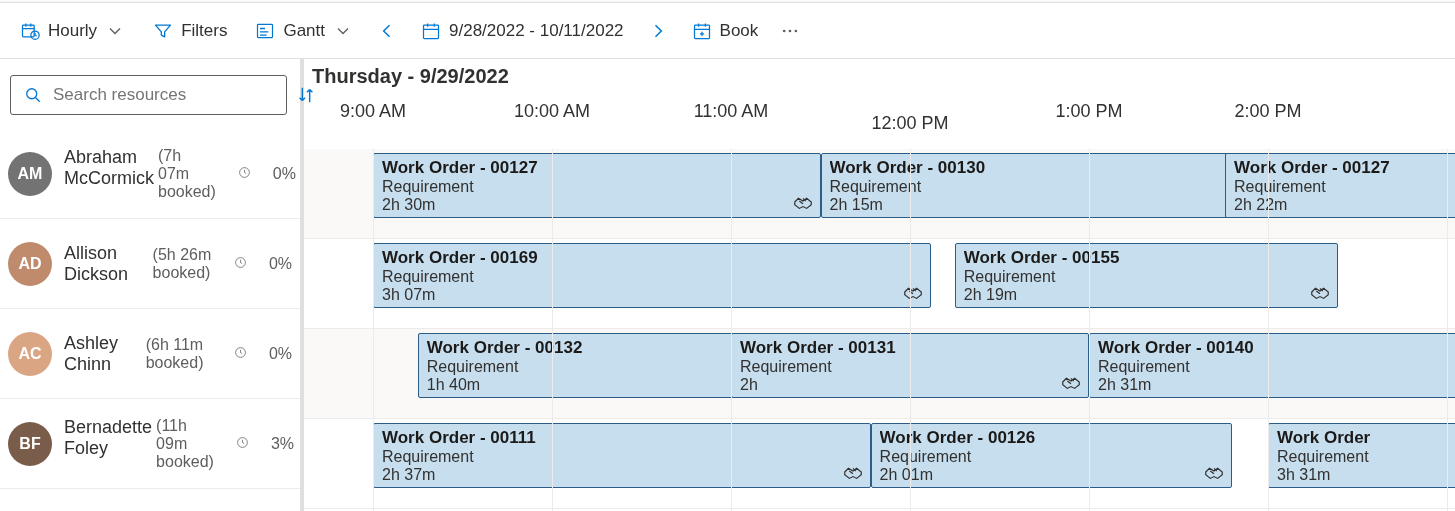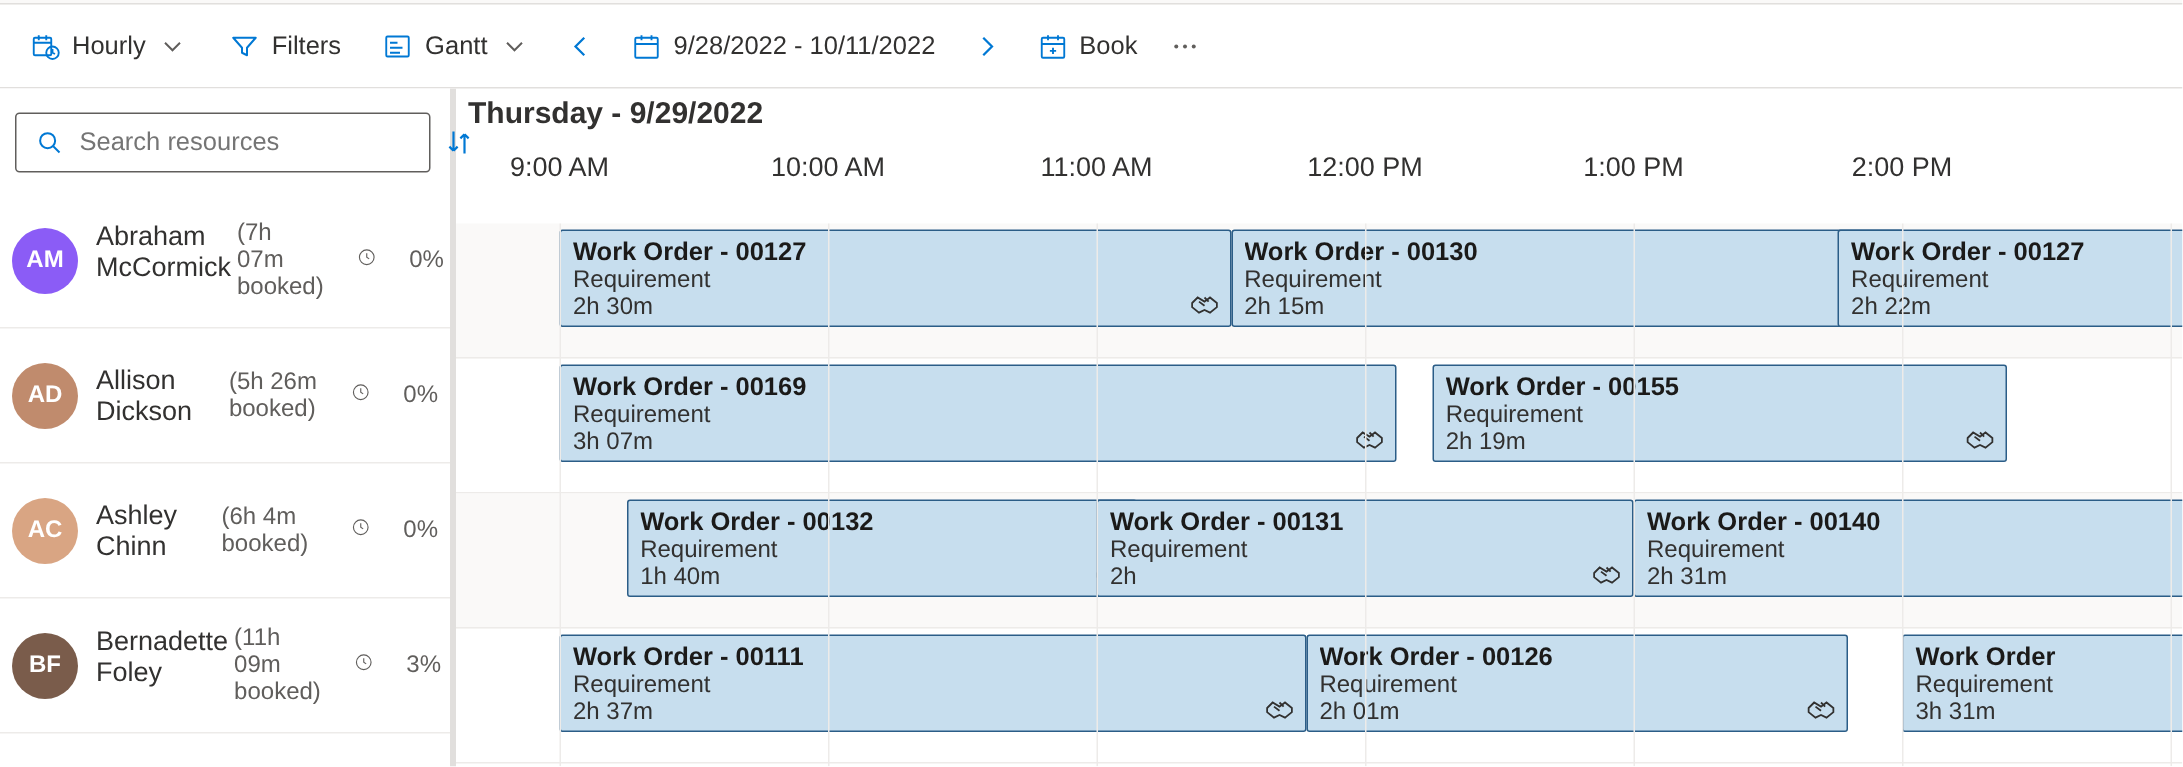--- a/index.html
+++ b/index.html
@@ -239,21 +239,21 @@
         <input type="text" placeholder="Search resources" style="">
       </div>
       <div class="sort-btn">
         <svg viewBox="0 0 24 24" width="22" height="22">
             <path d="M8 4v14m0 0l-3-3m3 3l3-3M16 20V6m0 0l-3 3m3-3l3 3" stroke="#0078d4" stroke-width="1.6" fill="none"></path>
           </svg>
       </div>
     </div>
     <div class="resources" id="resources">
         <div class="res-row">
-          <div class="avatar" style="background:#8b5cf6">AM</div>
+          <div class="avatar" style="background:#737373">AM</div>
           <div class="res-text">
             <div class="res-name">Abraham McCormick</div>
             <div class="res-meta">
               <span>(7h 07m booked)</span>
               <span class="clock-icon"><svg viewBox="0 0 24 24">
                   <circle cx="12" cy="12" r="9" stroke-width="1.4"></circle>
                   <path d="M12 7v5l3 2" stroke-width="1.4"></path>
                 </svg></span>
               <span>0%</span>
             </div>
@@ -271,21 +271,21 @@
                 </svg></span>
               <span>0%</span>
             </div>
           </div>
         </div>
         <div class="res-row">
           <div class="avatar" style="background:#d9a583">AC</div>
           <div class="res-text">
             <div class="res-name">Ashley Chinn</div>
             <div class="res-meta">
-              <span>(6h 4m booked)</span>
+              <span>(6h 11m booked)</span>
               <span class="clock-icon"><svg viewBox="0 0 24 24">
                   <circle cx="12" cy="12" r="9" stroke-width="1.4"></circle>
                   <path d="M12 7v5l3 2" stroke-width="1.4"></path>
                 </svg></span>
               <span>0%</span>
             </div>
           </div>
         </div>
         <div class="res-row">
           <div class="avatar" style="background:#7a5c4b">BF</div>
@@ -303,21 +303,21 @@
         </div>
       </div>
   </div>
 
   <div class="right">
     <div class="date-row">Thursday - 9/29/2022</div>
     <div class="time-header" id="time-header">
         <div class="time-cell" style="left: 69px;">9:00 AM</div>
         <div class="time-cell" style="left: 248px;">10:00 AM</div>
         <div class="time-cell" style="left: 427px;">11:00 AM</div>
-        <div class="time-cell" style="left: 606px;">12:00 PM</div>
+        <div class="time-cell" style="left: 606px; margin-top: 12px;">12:00 PM</div>
         <div class="time-cell" style="left: 785px;">1:00 PM</div>
         <div class="time-cell" style="left: 964px;">2:00 PM</div>
       </div>
     <div class="rows" id="rows">
         <div class="sched-row alt">
           <div class="booking" style="left: 69px; width: 447.5px; background: rgb(199, 222, 238); border-color: rgb(43, 93, 135);">
             <div class="b-title">Work Order - 00127</div>
             <div class="b-sub">Requirement</div>
             <div class="b-dur">2h 30m</div>
             <span class="handshake"><svg viewBox="0 0 24 24">

